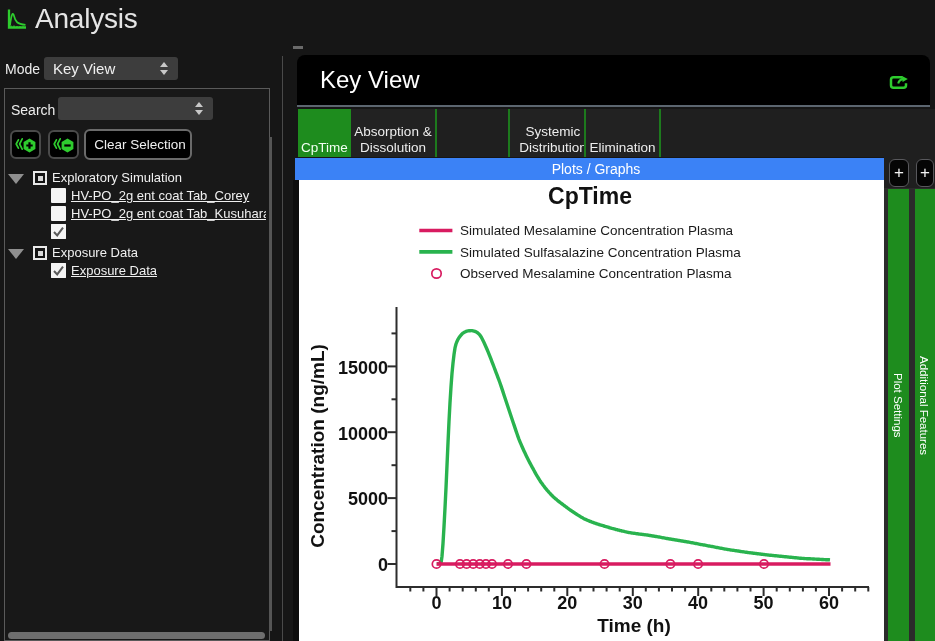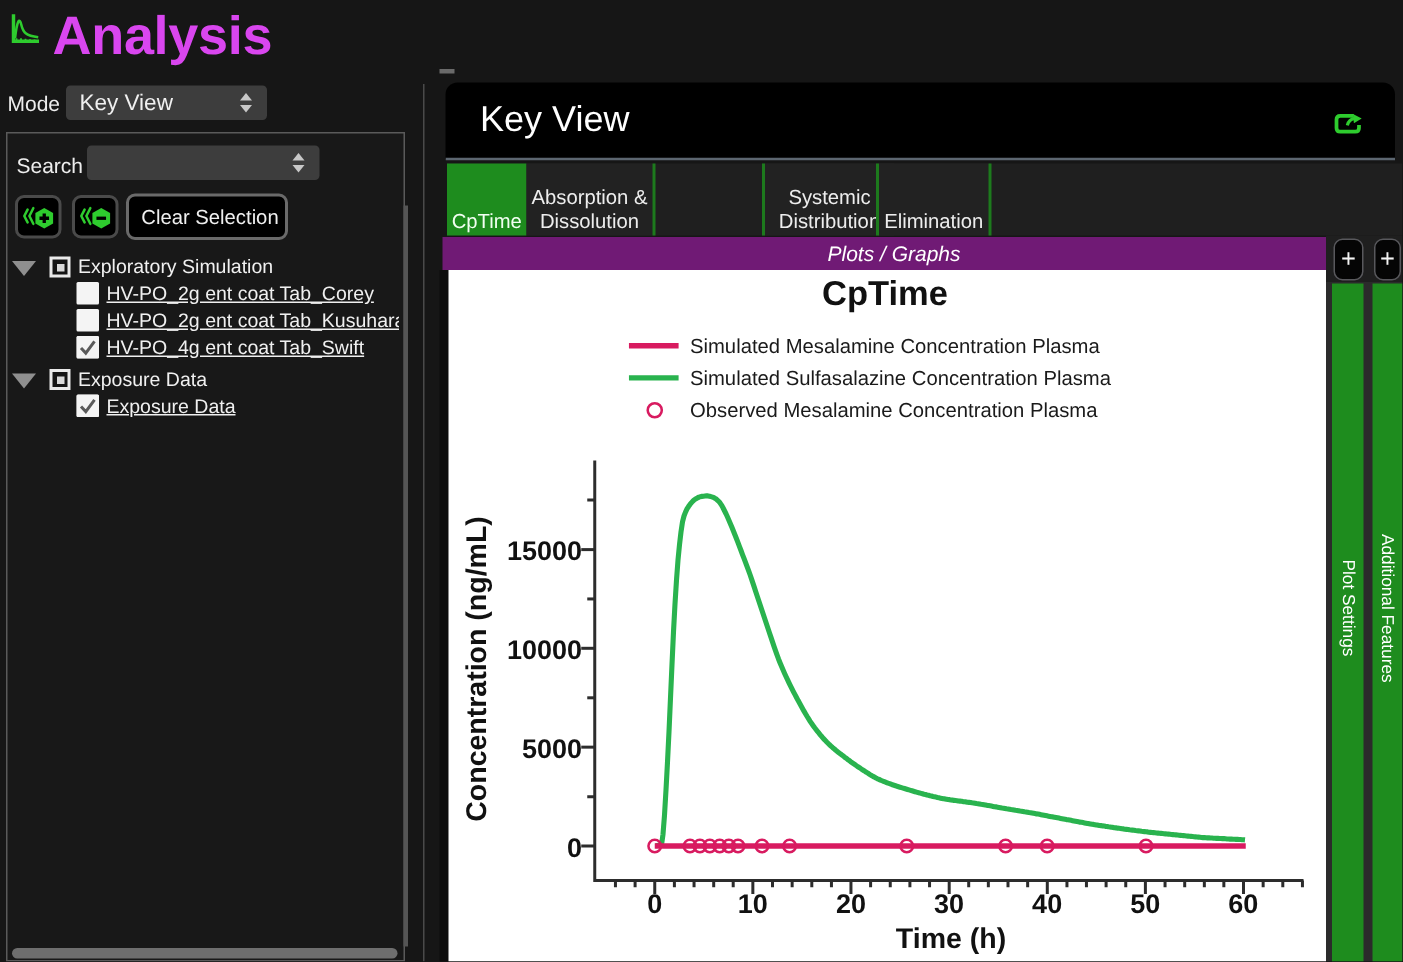--- a/index.html
+++ b/index.html
@@ -2,21 +2,21 @@
 <html><head>
 <meta charset="utf-8">
 <style>
 * { margin:0; padding:0; box-sizing:border-box; }
 html,body { width:935px; height:641px; background:#161616; overflow:hidden;
   font-family:"Liberation Sans", sans-serif; }
 #page { position:relative; width:935px; height:641px; }
 .abs { position:absolute; }
 
 #appicon { left:6px; top:8px; }
-#apptitle { left:35px; top:3px; font-size:36px; font-weight:bold; color:#d946ef; letter-spacing:-0.2px; }
+#apptitle { left:35px; top:3px; font-size:28px; font-weight:normal; color:#e5e5e5; letter-spacing:-0.2px; }
 .lbl { color:#ededed; font-size:14px; }
 .sel { background:#3d3d3d; border-radius:3px; color:#f0f0f0; font-size:15px; line-height:23px; padding-left:9px; }
 .spin { position:absolute; right:10px; top:5px; width:8px; height:13px; }
 .spin:before { content:""; position:absolute; top:0; left:0;
   border-left:4px solid transparent; border-right:4px solid transparent; border-bottom:5.5px solid #c8c8c8; }
 .spin:after { content:""; position:absolute; bottom:0; left:0;
   border-left:4px solid transparent; border-right:4px solid transparent; border-top:5.5px solid #c8c8c8; }
 
 #lpanel { left:4px; top:88px; width:266px; height:553px; border:1px solid #5a5a5a; background:#181818; }
 #vscroll { left:269px; top:137px; width:3px; height:494px; background:#555; }
@@ -33,22 +33,22 @@
 .ctext { position:absolute; left:71px;text-decoration:underline; }
 
 #rheader { left:297px; top:55px; width:633px; height:52px; background:#000;
   border-radius:8px 8px 0 0; border-bottom:2px solid #5c6670; }
 #rheader .t { position:absolute; left:23px; top:11px; font-size:24px; color:#fff; }
 #tabsbg { left:298px; top:109px; width:637px; height:48px; background:#1f1f1f; }
 .tab { position:absolute; top:109px; height:48px; background:#222222; color:#ededed; font-size:13.5px; text-align:center; }
 .tab .l1 { position:absolute; left:0; right:0; top:14px; line-height:17px; }
 .tab .l2 { position:absolute; left:0; right:0; bottom:1px; line-height:17px; }
 .tabsep { position:absolute; top:109px; width:2px; height:48px; background:#1d7a1d; }
-#plotsbar { left:295px; top:158px; width:589px; height:22px; background:#701a75;
-  color:#fff; font-size:14px; text-align:center; text-indent:13px; line-height:22px;font-style:italic; }
+#plotsbar { left:295px; top:158px; width:589px; height:22px; background:#3b82f6;
+  color:#fff; font-size:14px; text-align:center; text-indent:13px; line-height:22px; }
 .plusbtn { position:absolute; top:159px; height:28px; background:#050505; border:1px solid #58585c;
   border-radius:6px; color:#f4f4f4; font-size:17px; text-align:center; line-height:26px; }
 #cornerbg { left:884px; top:157px; width:51px; height:33px; background:#1f1f1f; }
 #rightstrips { left:884px; top:188px; width:51px; height:453px; background:#2b2b2b; }
 .vbar { position:absolute; top:189px; height:452px; background:#1e8c1e; }
 .vtext { position:absolute; color:#fff; font-size:11.5px; white-space:nowrap;
   transform:rotate(90deg); transform-origin:left top; }
 #chartbox { left:292.5px; top:180px; width:6.5px; height:461px; background:#0d0d0d; }
 #chart { left:299px; top:180px; width:585px; height:461px; background:#fff; }
 </style>
@@ -102,21 +102,20 @@
   <div class="tree-row" style="top:187px;">
       <div class="cbox"></div>
       <div class="ctext">HV-PO_2g ent coat Tab_Corey</div>
     </div>
   <div class="tree-row" style="top:205px;">
       <div class="cbox"></div>
       <div class="ctext">HV-PO_2g ent coat Tab_Kusuhara</div>
     </div>
   <div class="tree-row" style="top:223px;">
       <div class="cbox"></div>
-      <div class="ctext">HV-PO_4g ent coat Tab_Swift</div>
     <svg style="position:absolute;left:51px;top:1px" width="15" height="15">
         <rect width="15" height="15" rx="1" fill="#f4f4f4"></rect>
         <path d="M3 8 l3.2 3.4 L12 3.6" fill="none" stroke="#5a5a5a" stroke-width="2"></path>
       </svg>
     </div>
   <div class="tree-row" style="top:244px;">
       <div class="tri"></div>
       <div class="pbox"></div>
       <div class="ptext">Exposure Data</div>
     </div>

